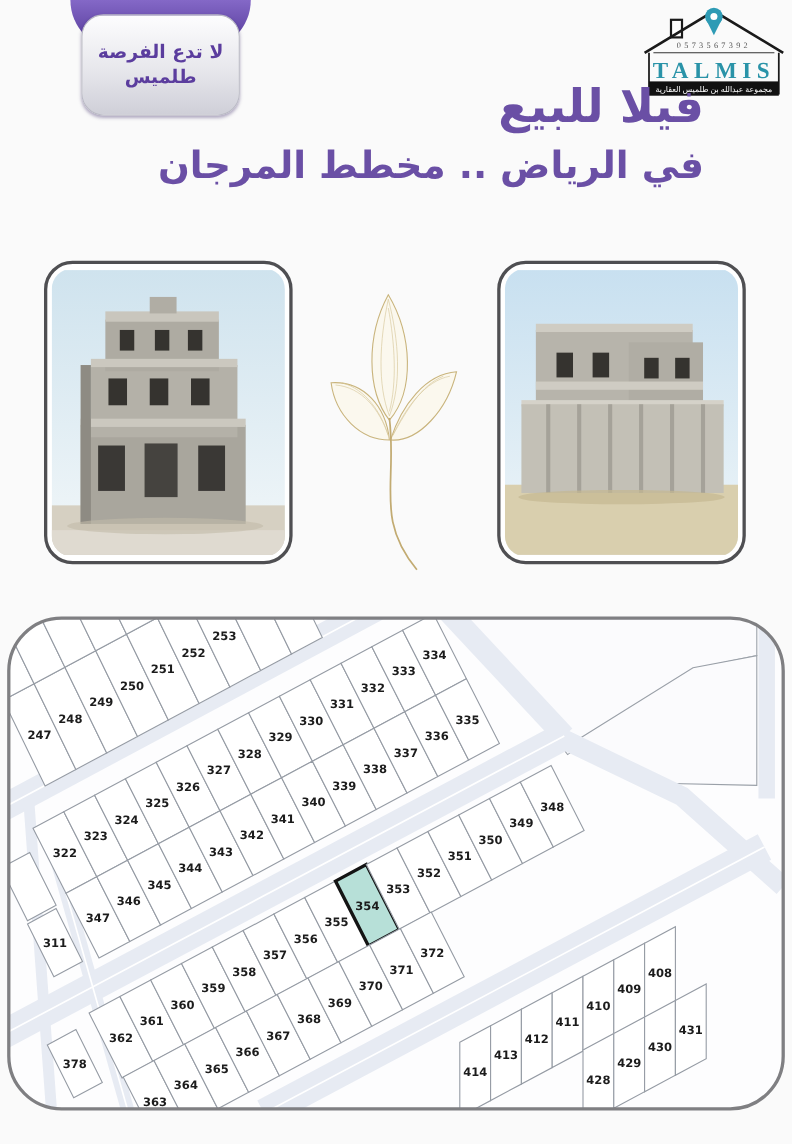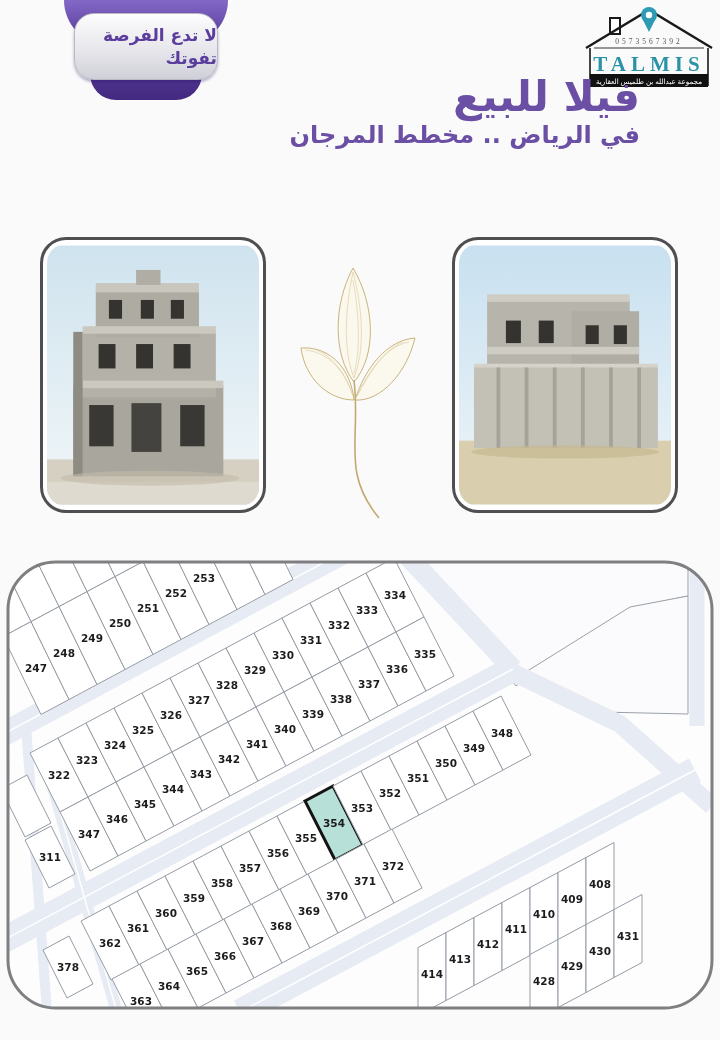--- a/index.html
+++ b/index.html
@@ -4,32 +4,32 @@
 <style>
   html,body{margin:0;padding:0;}
   body{width:720px;height:1040px;position:relative;background:#fafafa;overflow:hidden;
        font-family:"DejaVu Sans",sans-serif;}
   
   .badge{position:absolute;left:64px;top:0;width:164px;height:104px;}
   .badge-top{position:absolute;left:0;top:0;width:164px;height:46px;
       background:linear-gradient(180deg,#8468c7,#4e3492);border-radius:0 0 46px 46px;}
   .badge-tail{position:absolute;left:26px;top:58px;width:112px;height:42px;
       background:linear-gradient(180deg,#5b3d9e,#43297f);border-radius:0 0 26px 26px;}
-  .badge-panel{position:absolute;left:10px;top:13px;width:144px;height:67px;
+  .badge-panel{position:absolute;left:10px;top:13px;width:144px;height:92px;
       background:linear-gradient(180deg,#fdfdfe 0%,#e7e7ec 55%,#cfcfd8 100%);
       border-radius:20px;border:1px solid #b9b9c4;box-sizing:border-box;
-      display:flex;flex-direction:column;justify-content:center;align-items:flex-end;
+      display:flex;flex-direction:column;justify-content:center;align-items:center;
       box-shadow:0 2px 3px rgba(40,20,90,.35);}
   .badge-panel div{color:#5b3d9e;font-weight:700;font-size:17px;line-height:1.3;}
   
   .logo{position:absolute;left:582px;top:4px;width:134px;height:84px;font-family:Liberation Serif, serif;}
   
   .title{position:absolute;left:80px;top:72px;width:560px;text-align:right;color:#6a4fa5;}
   .title .t1{font-size:42px;font-weight:700;}
-  .title .t2{font-size:24px;font-weight:700;}
+  .title .t2{font-size:34px;font-weight:700;margin-top:10px;}
   
   .photo{position:absolute;top:237px;width:226px;height:276px;background:#fff;
       border:3px solid #4f4f52;border-radius:26px;padding:4px;box-sizing:border-box;}
   .photo svg{width:100%;height:100%;border-radius:19px;display:block;}
   .photo.left{left:40px;}
   .photo.right{left:452px;}
   .leaf{position:absolute;left:283px;top:250px;width:150px;height:280px;}
   
   #map-wrap{position:absolute;left:0;top:552px;width:720px;height:460px;}
   #map-svg{position:absolute;left:0;top:0;width:720px;height:460px;}
@@ -41,21 +41,21 @@
   .plabel{font:700 10.5px "DejaVu Sans",sans-serif;fill:#1c1c1c;text-anchor:middle;}
 </style>
 </head>
 <body>
 
 <div class="badge">
   <div class="badge-top"></div>
   <div class="badge-tail"></div>
   <div class="badge-panel">
     <div>لا تدع الفرصة</div>
-    <div>تفوتك</div>
+    <div>طلميس</div>
   </div>
 </div>
 
 <div class="logo">
   <svg viewBox="0 0 134 84">
     <rect x="28" y="14" width="10" height="16" fill="#ffffff" stroke="#1a1a1a" stroke-width="2"></rect>
     <path d="M4,44 L67,6 L130,44" fill="none" stroke="#1a1a1a" stroke-width="2.4"></path>
     <path d="M8,44 L8,82 M126,44 L126,82" stroke="#1a1a1a" stroke-width="1.6"></path>
     <line x1="12" y1="44" x2="122" y2="44" stroke="#333" stroke-width="1"></line>
     <polygon points="60,14 74,14 67,28" fill="#2e9bb5"></polygon>

